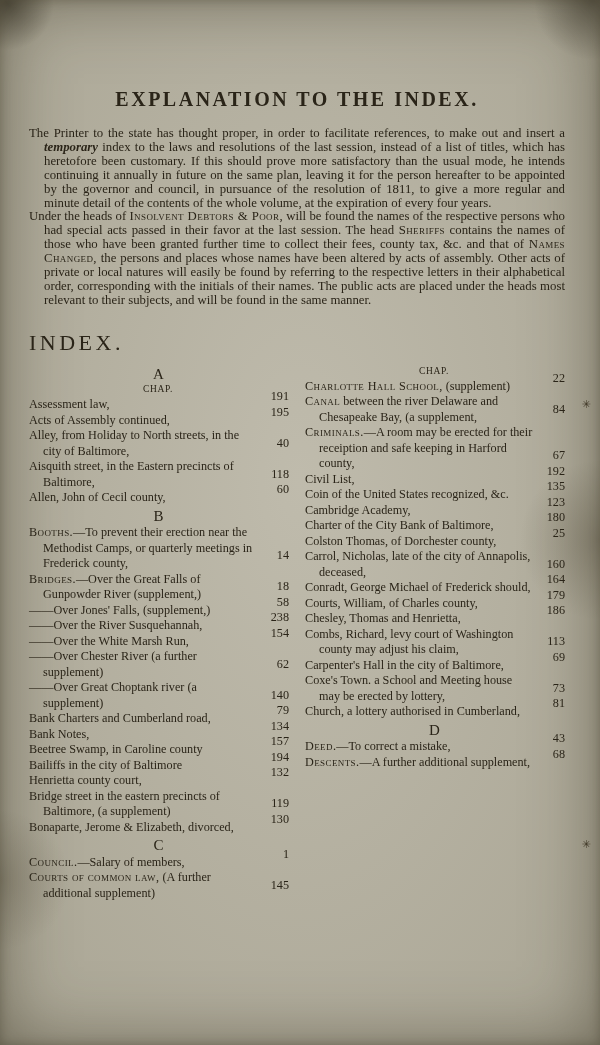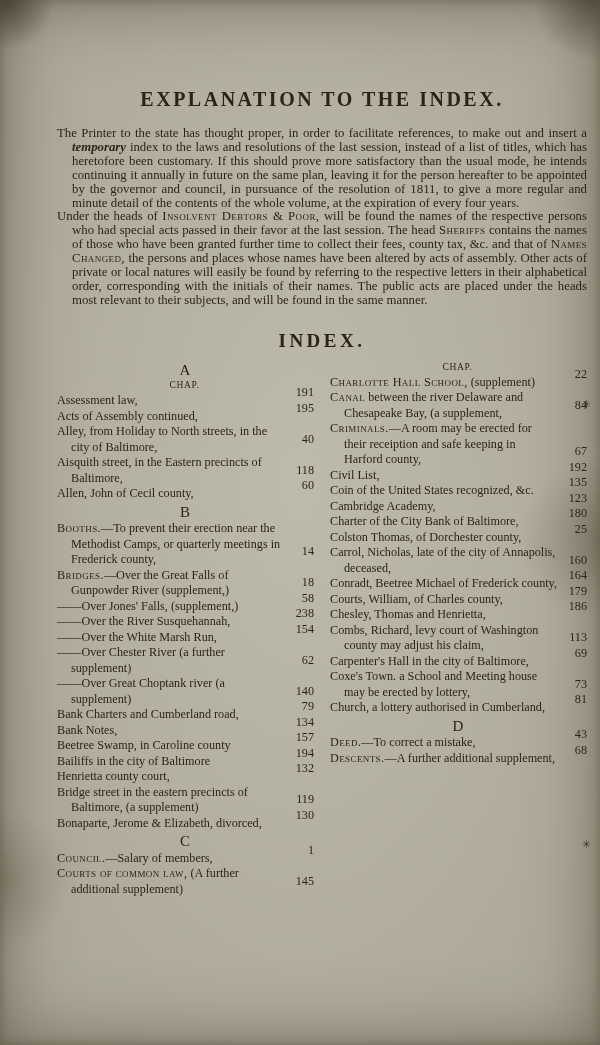--- a/index.html
+++ b/index.html
@@ -13,43 +13,43 @@
     background-image:
       radial-gradient(circle at 8px 4px, rgba(30,26,16,0.55), rgba(30,26,16,0) 46px),
       radial-gradient(circle at 592px 2px, rgba(30,26,16,0.45), rgba(30,26,16,0) 58px),
       radial-gradient(circle at 600px 540px, rgba(60,52,34,0.28), rgba(60,52,34,0) 80px),
       radial-gradient(circle at 0px 880px, rgba(60,52,34,0.22), rgba(60,52,34,0) 70px),
       radial-gradient(ellipse at 50% 46%, rgba(200,196,183,0.55), rgba(152,147,130,0.35) 96%);
     box-shadow: inset 0 0 70px rgba(52,45,28,0.5), inset 0 0 12px rgba(52,45,28,0.35);
     font-family: "Liberation Serif", "DejaVu Serif", serif;
     color: #2a2418;
   }
-  .content { padding: 88px 13px 0 29px; margin-left: 28px; }
+  .content { padding: 88px 35px 0 29px; }
   .title {
     text-align: center;
     font-size: 20px;
     font-weight: bold;
     letter-spacing: 2.5px;
     margin: 0 0 16px 0;
     white-space: nowrap;
   }
   .paras .para {
     text-align: justify;
     font-size: 12.8px;
     line-height: 13.9px;
     margin: 0;
     padding-left: 15px;
     text-indent: -15px;
   }
   .smallcaps { font-variant: small-caps; letter-spacing: 0.4px; }
   .italic { font-style: italic; font-weight: bold; }
   .index-title {
-    text-align: center;
-    font-size: 19px;
-    font-weight: bold;
+    text-align: left;
+    font-size: 22px;
+    font-weight: normal;
     letter-spacing: 3.5px;
     margin: 22px 0 8px 0;
   }
   .columns { display: flex; gap: 16px; }
   .col { flex: 1; font-size: 12.2px; line-height: 15.5px; }
   .section-letter {
     text-align: center;
     font-size: 15px;
     letter-spacing: 1px;
     margin: 3px 0 1px 0;
@@ -126,21 +126,21 @@
           <div class="chap-label">CHAP.</div>
           <div class="entry"><span class="smallcaps">Charlotte Hall School,</span><span> (supplement)</span><span class="entry-num">22</span></div>
           <div class="entry"><span class="smallcaps">Canal</span><span> between the river Delaware and Chesapeake Bay, (a supplement,</span><span class="entry-num">84</span></div>
           <div class="entry"><span class="smallcaps">Criminals.</span><span>—A room may be erected for their receiption and safe keeping in Harford county,</span><span class="entry-num">67</span></div>
           <div class="entry"><span>Civil List,</span><span class="entry-num">192</span></div>
           <div class="entry"><span>Coin of the United States recognized, &amp;c.</span><span class="entry-num">135</span></div>
           <div class="entry"><span>Cambridge Academy,</span><span class="entry-num">123</span></div>
           <div class="entry"><span>Charter of the City Bank of Baltimore,</span><span class="entry-num">180</span></div>
           <div class="entry"><span>Colston Thomas, of Dorchester county,</span><span class="entry-num">25</span></div>
           <div class="entry"><span>Carrol, Nicholas, late of the city of Annapolis, deceased,</span><span class="entry-num">160</span></div>
-          <div class="entry"><span>Conradt, Beetree Michael of Frederick county,</span><span class="entry-num">164</span></div>
+          <div class="entry"><span>Conradt, George Michael of Frederick should,</span><span class="entry-num">164</span></div>
           <div class="entry"><span>Courts, William, of Charles county,</span><span class="entry-num">179</span></div>
           <div class="entry"><span>Chesley, Thomas and Henrietta,</span><span class="entry-num">186</span></div>
           <div class="entry"><span>Combs, Richard, levy court of Washington county may adjust his claim,</span><span class="entry-num">113</span></div>
           <div class="entry"><span>Carpenter's Hall in the city of Baltimore,</span><span class="entry-num">69</span></div>
           <div class="entry"><span>Coxe's Town. a School and Meeting house may be erected by lottery,</span><span class="entry-num">73</span></div>
           <div class="entry"><span>Church, a lottery authorised in Cumberland,</span><span class="entry-num">81</span></div>
           <div class="section-letter">D</div>
           <div class="entry"><span class="smallcaps">Deed.</span><span>—To correct a mistake,</span><span class="entry-num">43</span></div>
           <div class="entry"><span class="smallcaps">Descents.</span><span>—A further additional supplement,</span><span class="entry-num">68</span></div>
         </div>

